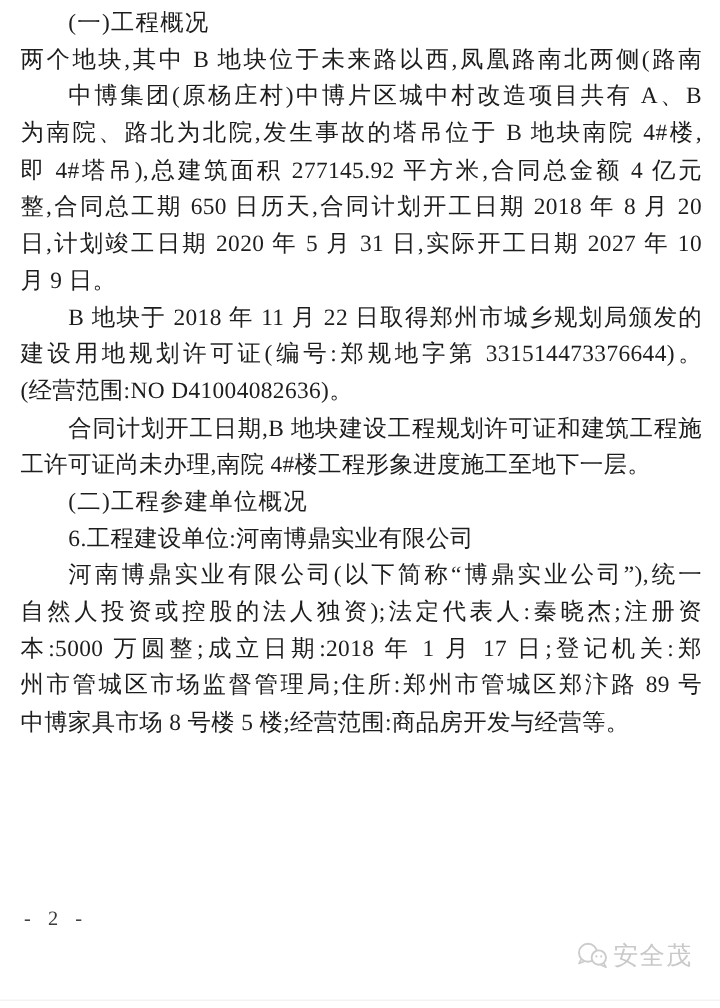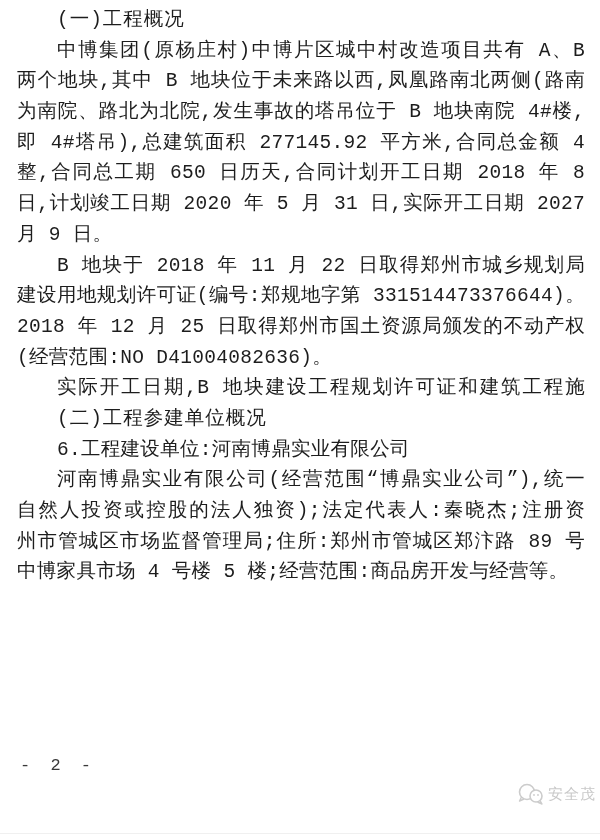--- a/index.html
+++ b/index.html
@@ -8,21 +8,21 @@
     width: 600px;
     height: 840px;
     background: #ffffff;
   }
   .page {
     position: relative;
     width: 600px;
     height: 840px;
     background: #ffffff;
     overflow: hidden;
-    font-family: Liberation Mono, monospace;
+    font-family: Liberation Serif, serif;
     color: #1d1d1d;
   }
   .content {
     position: absolute;
     top: 5px;
     left: 17px;
     right: 15px;
   }
   .line {
     font-size: 19.5px;
@@ -44,27 +44,27 @@
   .page-num {
     position: absolute;
     left: 20px;
     top: 756px;
     font-size: 17px;
     letter-spacing: 5px;
     color: #3a3a3a;
   }
   .watermark {
     position: absolute;
-    right: 4px;
+    right: 23px;
     top: 782px;
     display: flex;
     align-items: center;
     gap: 3px;
     color: #c9c9c9;
-    font-size: 15px;
+    font-size: 21px;
     letter-spacing: 1px;
   }
   .wm-icon {
     display: inline-flex;
     width: 28px;
     height: 24px;
   }
   .bottom-hairline {
     position: absolute;
     left: 0;
@@ -73,38 +73,39 @@
     border-top: 1px solid #f0f0f0;
     height: 0;
   }
 </style>
 </head>
 <body>
 
 <div class="page">
   <div class="content">
     <div class="line heading indent">(一)工程概况</div>
+    <div class="line fill">两个地块,其中 B 地块位于未来路以西,凤凰路南北两侧(路南</div>
     <div class="line indent fill">中博集团(原杨庄村)中博片区城中村改造项目共有 A、B</div>
-    <div class="line fill">两个地块,其中 B 地块位于未来路以西,凤凰路南北两侧(路南</div>
     <div class="line fill">为南院、路北为北院,发生事故的塔吊位于 B 地块南院 4#楼,</div>
     <div class="line fill">即 4#塔吊),总建筑面积 277145.92 平方米,合同总金额 4 亿元</div>
     <div class="line fill">整,合同总工期 650 日历天,合同计划开工日期 2018 年 8 月 20</div>
     <div class="line fill">日,计划竣工日期 2020 年 5 月 31 日,实际开工日期 2027 年 10</div>
     <div class="line">月 9 日。</div>
     <div class="line indent fill">B 地块于 2018 年 11 月 22 日取得郑州市城乡规划局颁发的</div>
     <div class="line fill">建设用地规划许可证(编号:郑规地字第 331514473376644)。</div>
-    <div class="line fill">2018 年 12 月 25 日取得郑州市国土资源局颁发的不动产权证书</div>
     <div class="line">(经营范围:NO D41004082636)。</div>
-    <div class="line indent fill">实际开工日期,B 地块建设工程规划许可证和建筑工程施</div>
+    <div class="line indent fill">合同计划开工日期,B 地块建设工程规划许可证和建筑工程施</div>
+    <div class="line">工许可证尚未办理,南院 4#楼工程形象进度施工至地下一层。</div>
     <div class="line heading indent">(二)工程参建单位概况</div>
     <div class="line indent">6.工程建设单位:河南博鼎实业有限公司</div>
-    <div class="line indent fill">河南博鼎实业有限公司(经营范围“博鼎实业公司”),统一</div>
+    <div class="line indent fill">河南博鼎实业有限公司(以下简称“博鼎实业公司”),统一</div>
     <div class="line fill">自然人投资或控股的法人独资);法定代表人:秦晓杰;注册资</div>
+    <div class="line fill">本:5000 万圆整;成立日期:2018 年 1 月 17 日;登记机关:郑</div>
     <div class="line fill">州市管城区市场监督管理局;住所:郑州市管城区郑汴路 89 号</div>
-    <div class="line">中博家具市场 4 号楼 5 楼;经营范围:商品房开发与经营等。</div>
+    <div class="line">中博家具市场 8 号楼 5 楼;经营范围:商品房开发与经营等。</div>
   </div>
 
   <div class="page-num">- 2 -</div>
 
   <div class="watermark">
     <span class="wm-icon">
       <svg viewBox="0 0 28 24" width="28" height="24">
         <circle cx="10" cy="10" r="7.5" fill="none" stroke="#cccccc" stroke-width="1.6"></circle>
         <path d="M4.5 15 L2.5 19 L7 17" fill="none" stroke="#cccccc" stroke-width="1.4" stroke-linejoin="round"></path>
         <circle cx="19" cy="14" r="6" fill="#ffffff" stroke="#cccccc" stroke-width="1.6"></circle>

